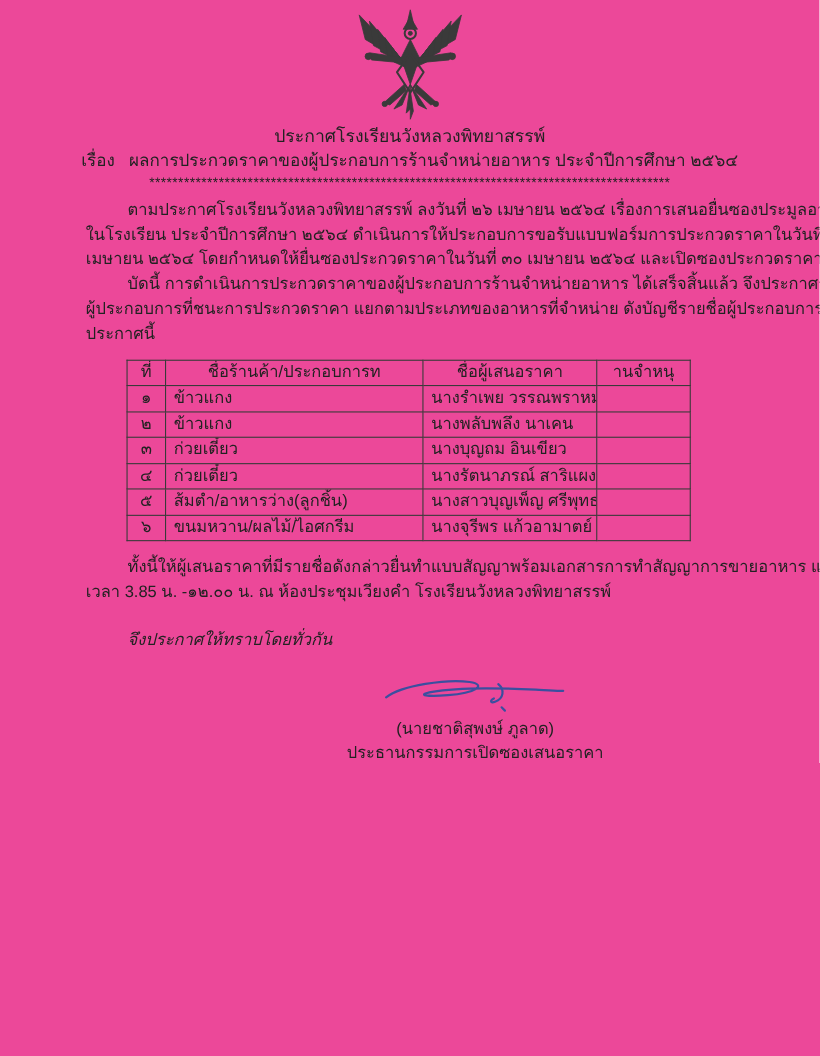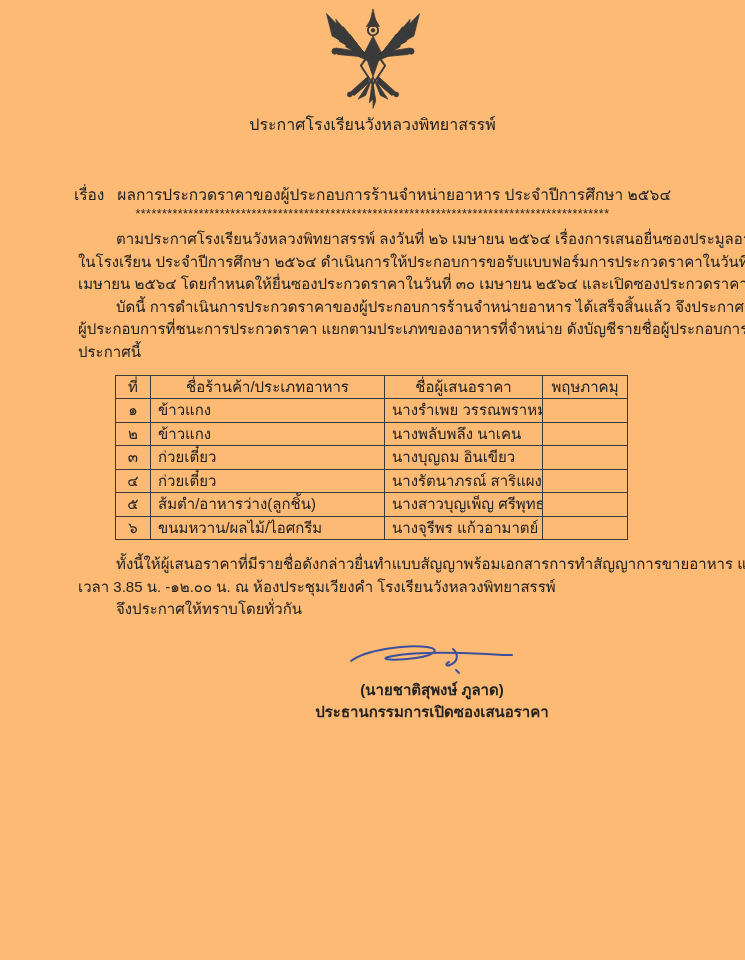--- a/index.html
+++ b/index.html
@@ -6,31 +6,31 @@
   html, body { background: #ffffff; }
   body {
     width: 745px; height: 960px;
     font-family: "Liberation Sans", sans-serif;
     color: #1e1e1e;
     overflow: hidden;
   }
   .page {
     position: relative;
     width: 745px; height: 960px;
-    background: #fdba74;
+    background: #ec4899;
   }
   .emblem-wrap { text-align: center; padding-top: 8px; height: 114px; }
   .emblem-wrap svg { display: inline-block; }
 
   .title-line {
     text-align: center; font-size: 16px; line-height: 22px;
     color: #222; font-weight: normal;
   }
   .subject-line {
-    text-align: center; font-size: 15.5px; line-height: 22px; color: #222; margin-top: 48px;
+    text-align: center; font-size: 15.5px; line-height: 22px; color: #222;
   }
   .divider {
     width: 540px; margin: 0 auto; text-align: center;
     font-size: 12.5px; line-height: 16px; letter-spacing: 0.4px;
     white-space: nowrap; overflow: hidden; color: #222;
   }
 
   .content { margin: 6px 80px 0 78px; font-size: 15px; color: #222; }
   .para { margin-bottom: 0; }
   .line { line-height: 22.6px; white-space: nowrap; }
@@ -52,30 +52,29 @@
     overflow: hidden;
     white-space: nowrap;
   }
   table.bid-table th { text-align: center; }
   col.c-no { width: 35px; }
   col.c-shop { width: 234px; }
   col.c-bidder { width: 158px; }
   col.c-note { width: 85px; }
   td.cell-no { text-align: center; }
 
-  .closing-line { line-height: 22.6px; padding-left: 38px; }
+  .closing-line { line-height: 22.6px; margin-top: 21px; padding-left: 38px; font-style: italic; }
   .date-line { line-height: 22.6px; margin-top: 15px; padding-left: 90px; }
 
   .sig-block {
     width: 280px;
     margin: 16px 0 0 292px;
     text-align: center;
     font-size: 15px;
     color: #222;
-    font-weight: bold;
   }
   .sig-stroke { height: 40px; }
   .sig-name { line-height: 22px; margin-top: 2px; }
   .sig-role { line-height: 22px; }
 </style>
 </head>
 <body>
 
 <div class="page">
 
@@ -147,23 +146,23 @@
     <table class="bid-table">
       <colgroup>
         <col class="c-no">
           <col class="c-shop">
           <col class="c-bidder">
           <col class="c-note">
       </colgroup>
       <thead>
         <tr>
           <th>ที่</th>
-          <th>ชื่อร้านค้า/ประเภทอาหาร</th>
+          <th>ชื่อร้านค้า/ประกอบการท</th>
           <th>ชื่อผู้เสนอราคา</th>
-          <th>พฤษภาคมุ</th>
+          <th>านจำหนุ</th>
         </tr>
       </thead>
       <tbody>
         <tr>
           <td class="cell-no">๑</td>
           <td>ข้าวแกง</td>
           <td>นางรำเพย  วรรณพราหมณ์</td>
           <td></td>
         </tr>
         <tr>

